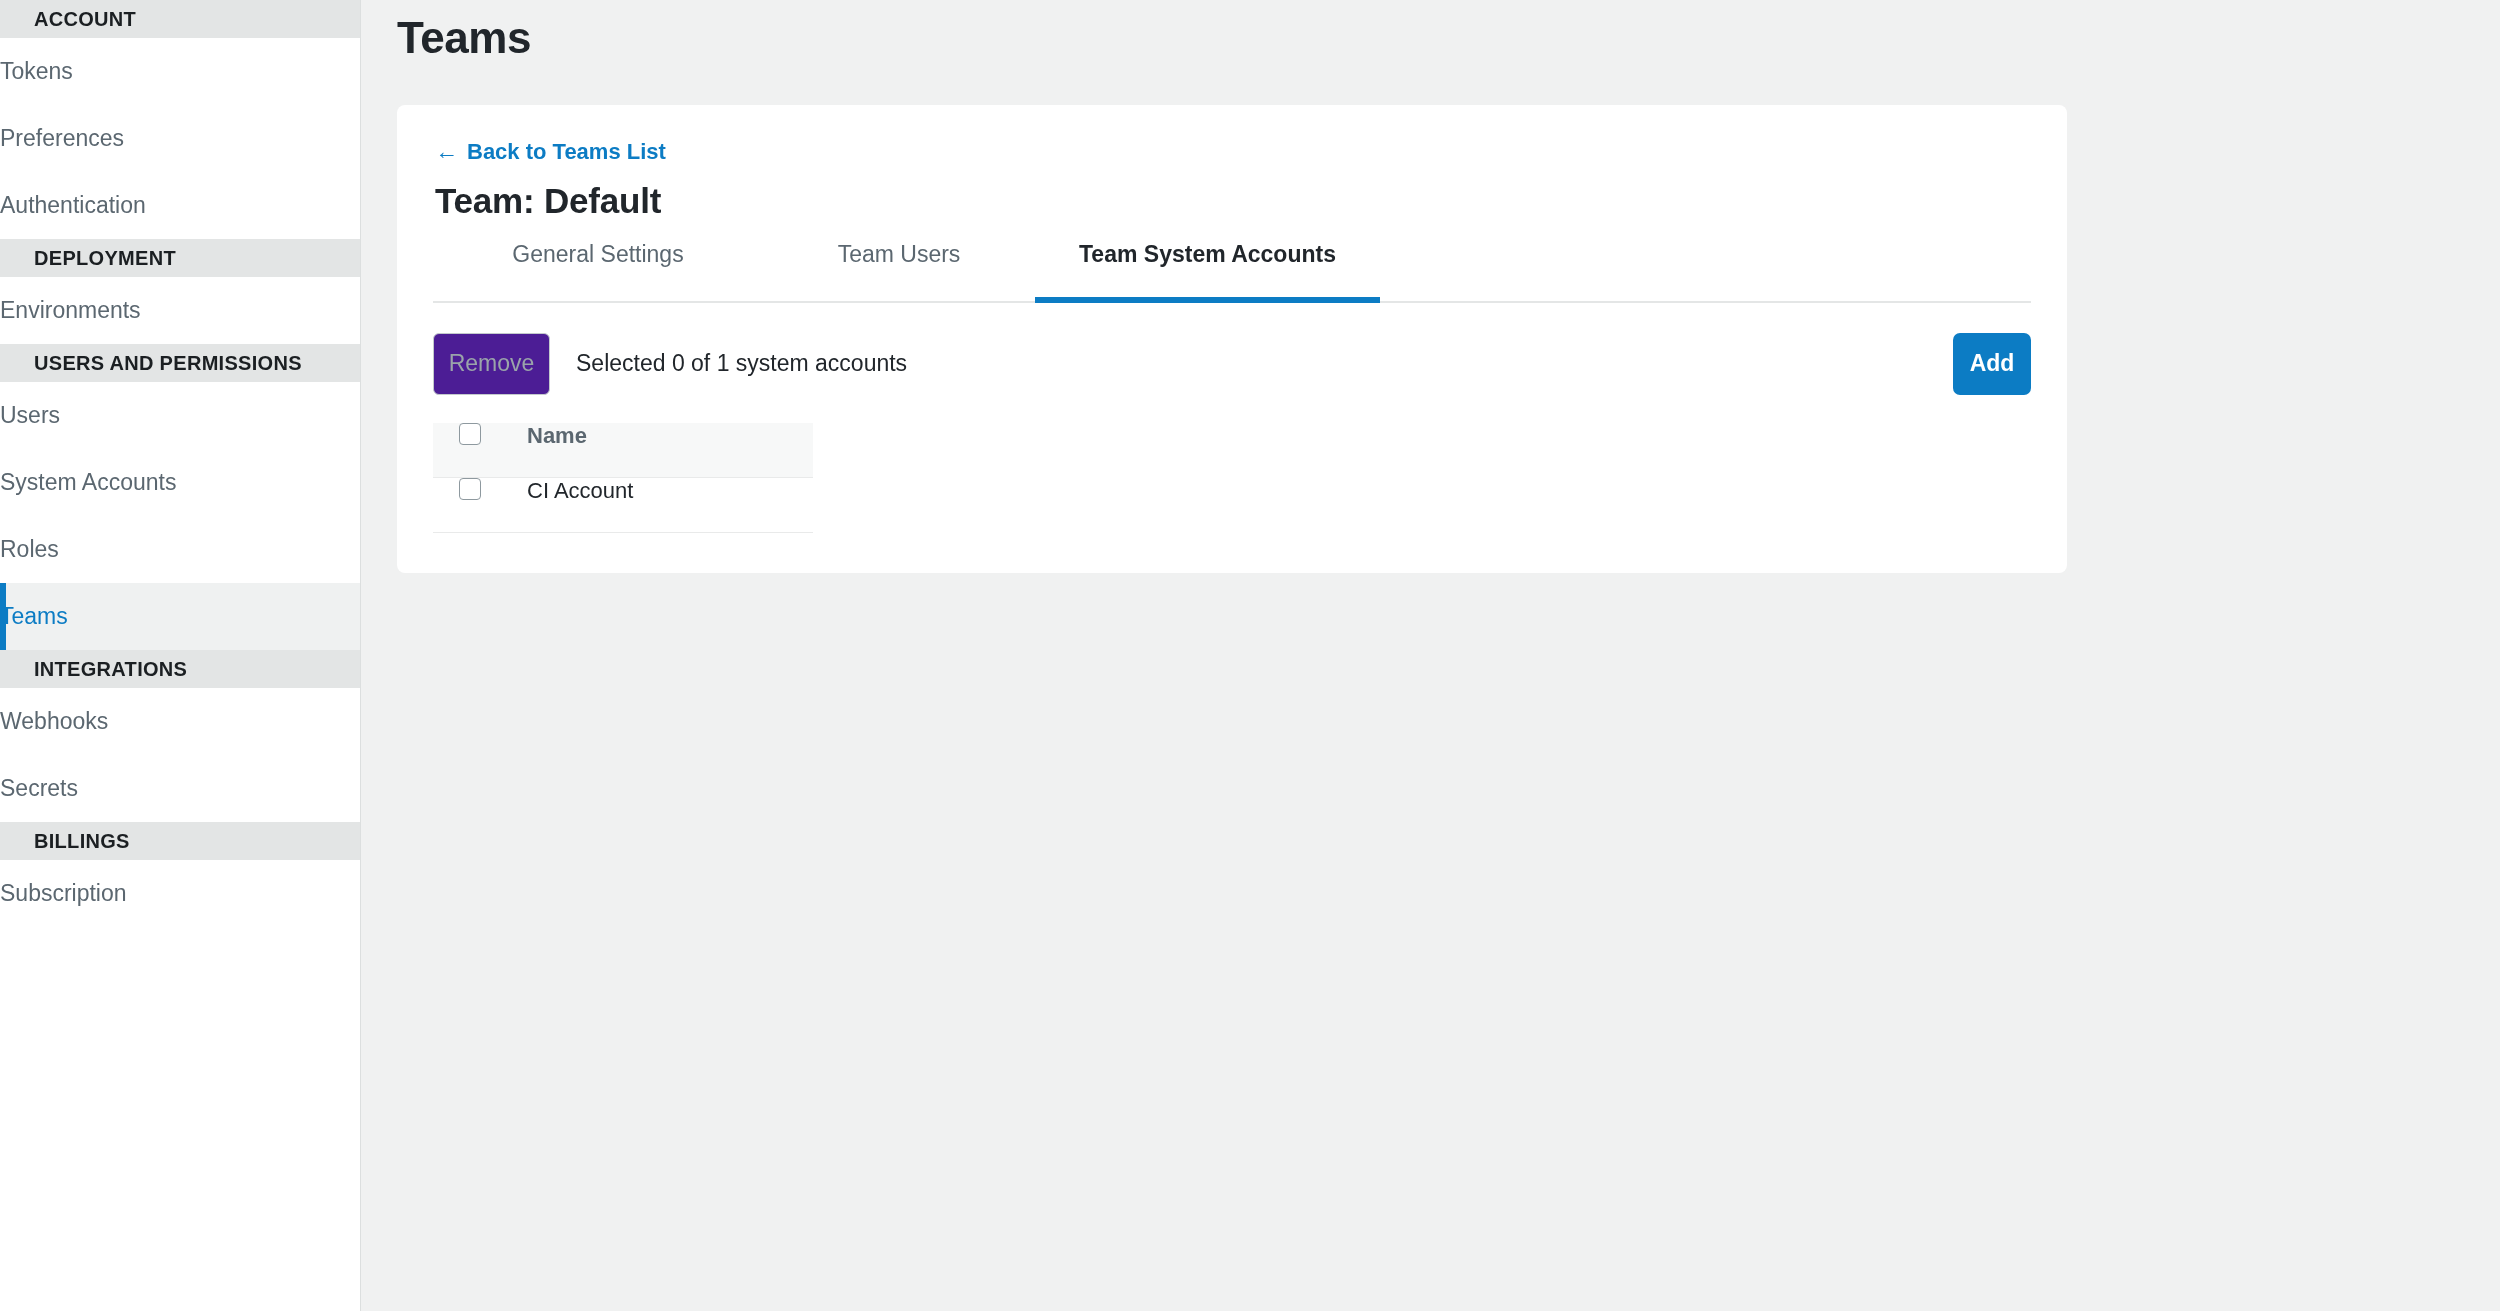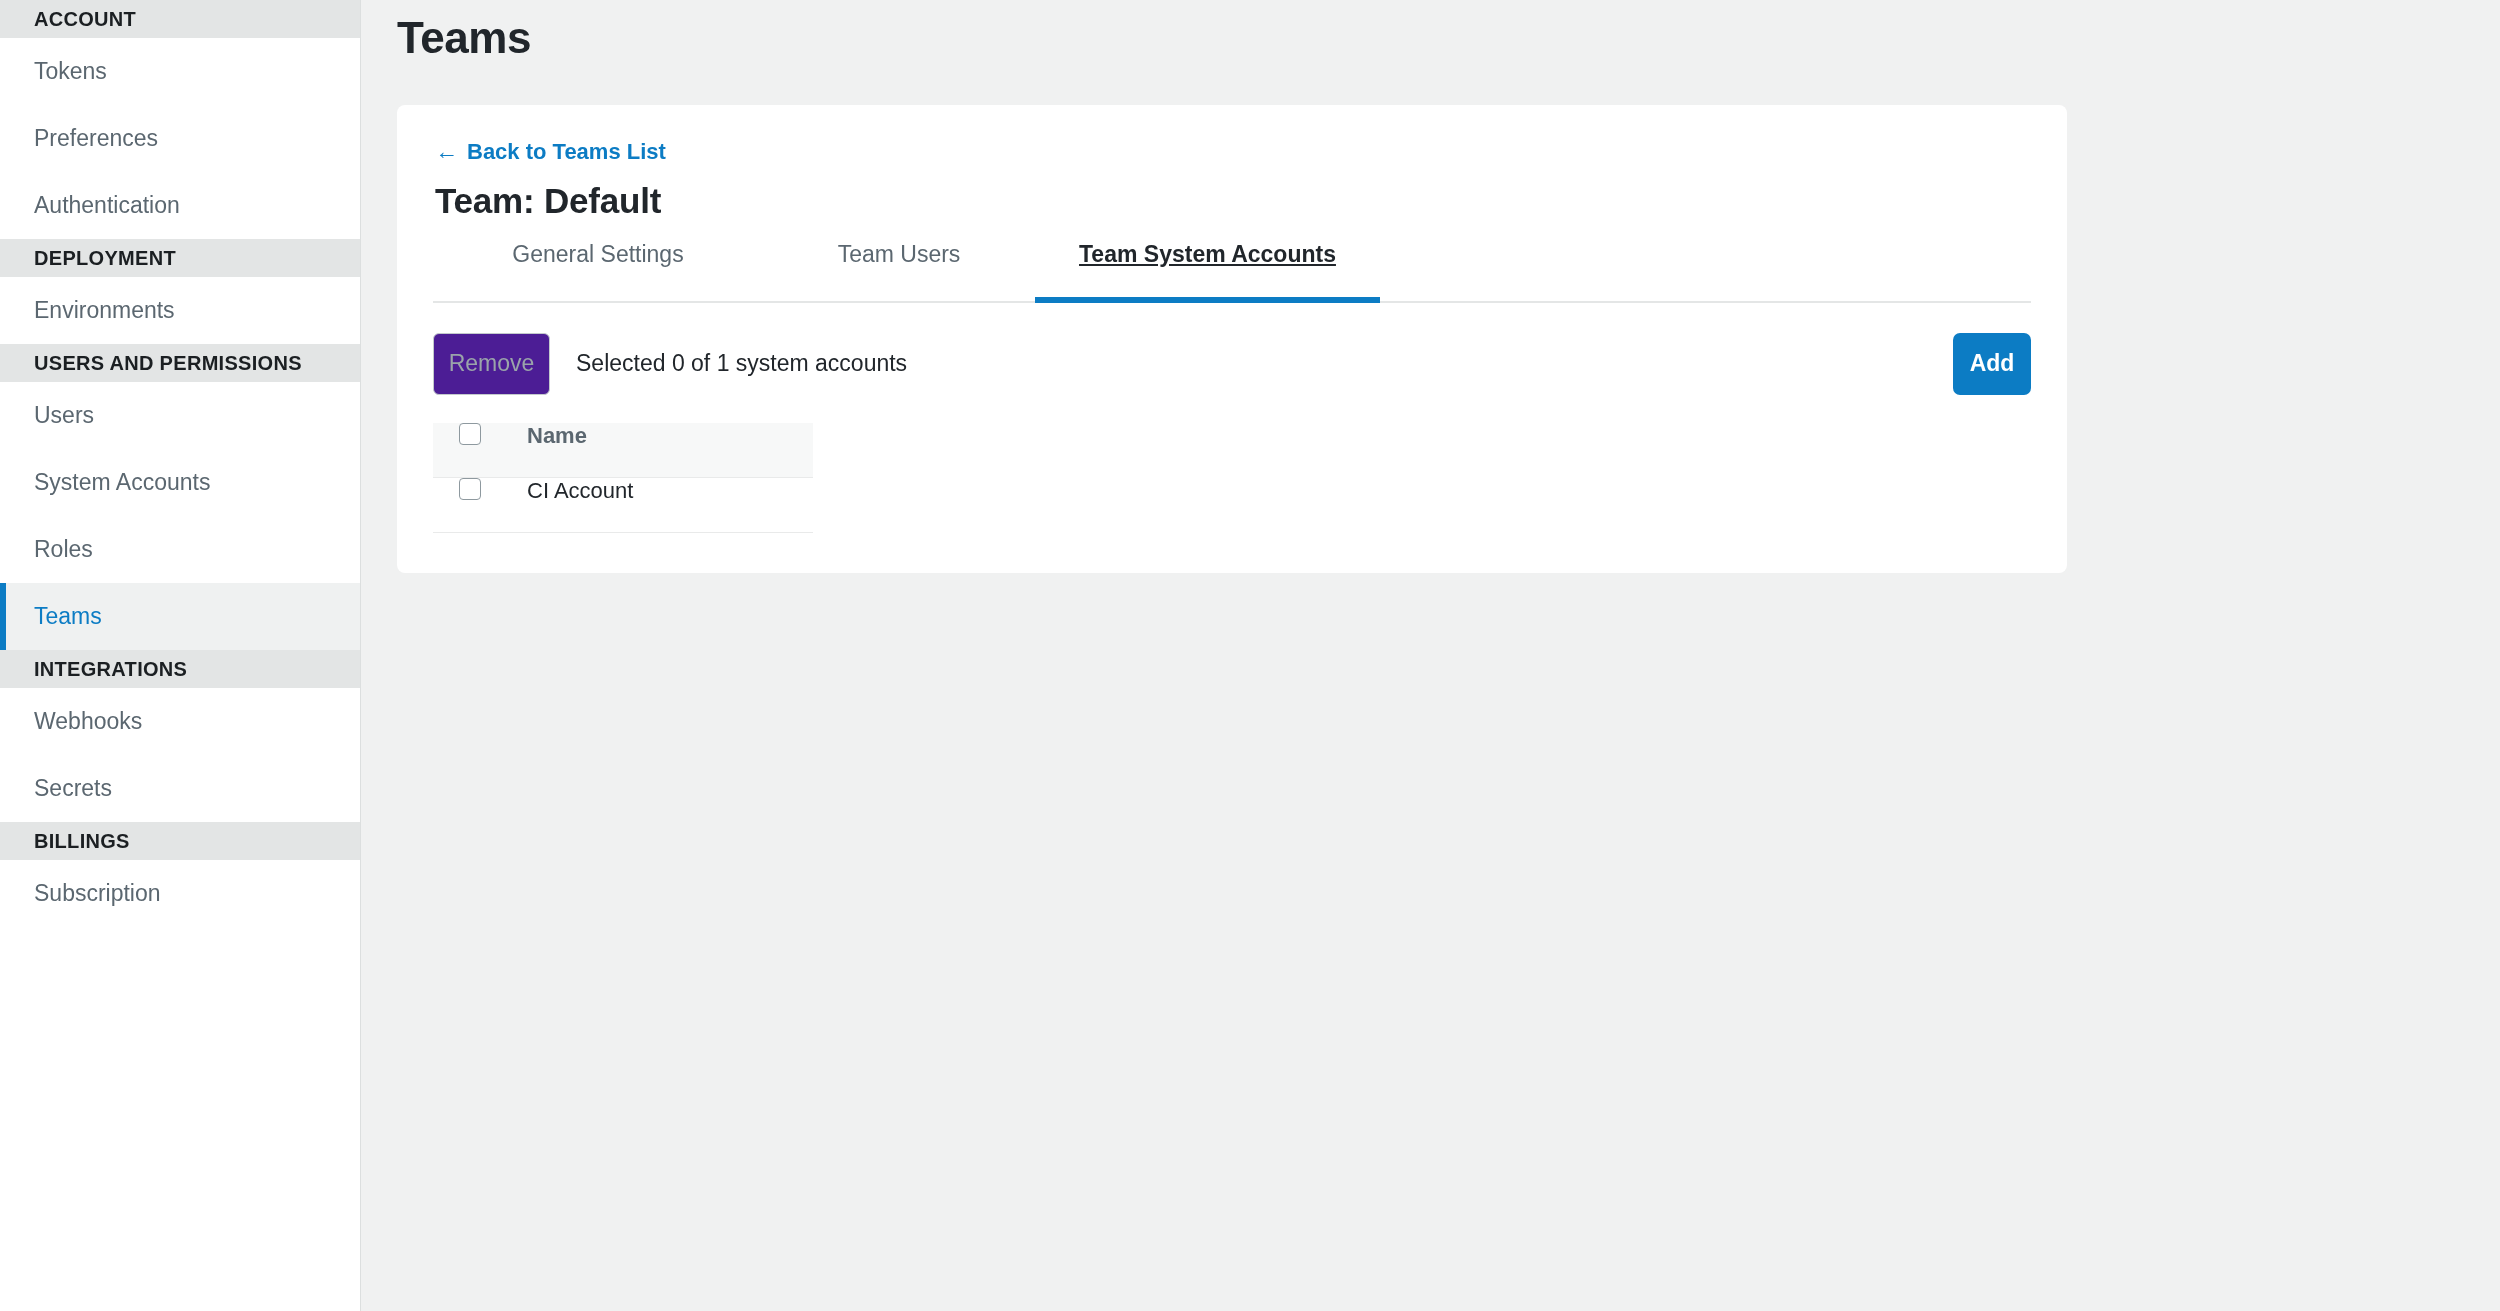--- a/index.html
+++ b/index.html
@@ -42,21 +42,20 @@
     padding: 9px 0 9px 34px;
     height: 38px;
     display: flex;
     align-items: center;
   }
 
   .nav-item {
     height: 67px;
     display: flex;
     align-items: center;
-    padding-left: 34px;
     font-size: 23px;
     color: #5b6770;
     background: #ffffff;
     position: relative;
     cursor: pointer;
   }
 
   .nav-item.active {
     background: #eff1f1;
     color: #0c7cc4;
@@ -141,21 +140,21 @@
     padding: 0 0 33px 0;
     margin-right: 0;
     cursor: pointer;
     text-align: center;
     position: relative;
     white-space: nowrap;
   }
 
   .tab-0 { width: 330px; }
   .tab-1 { width: 272px; }
-  .tab-2 { width: 345px; text-decoration: underline; }
+  .tab-2 { width: 345px; }
 
   .tab.active {
     color: #21262b;
     font-weight: 700;
   }
 
   .tab.active::after {
     content: "";
     position: absolute;
     left: 0;

